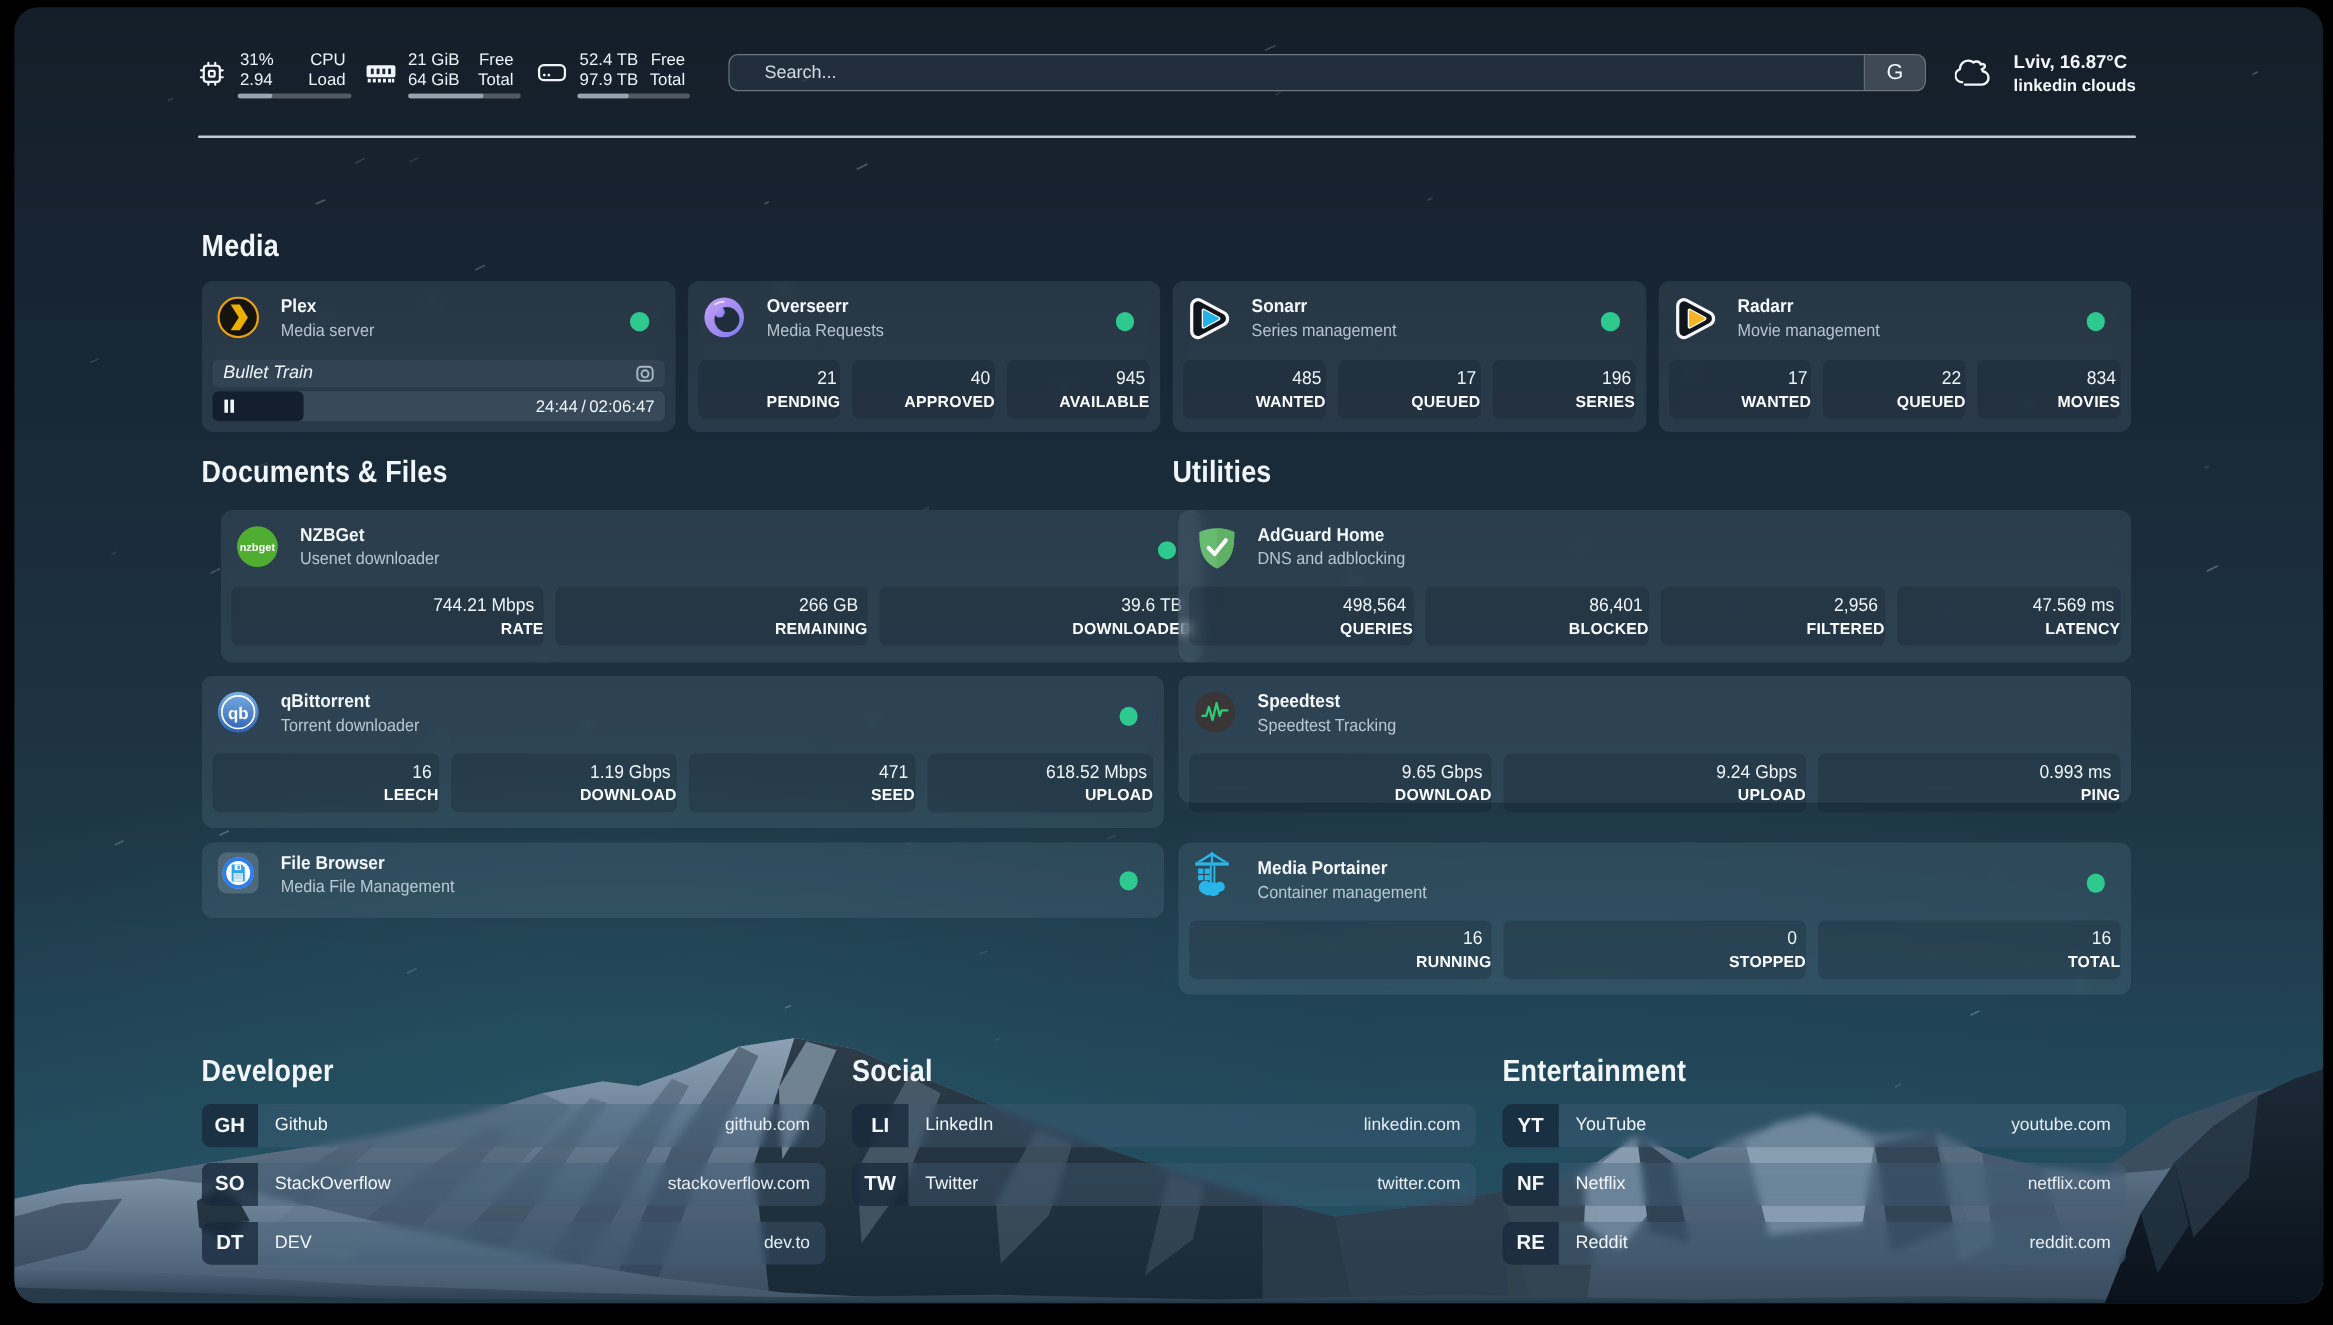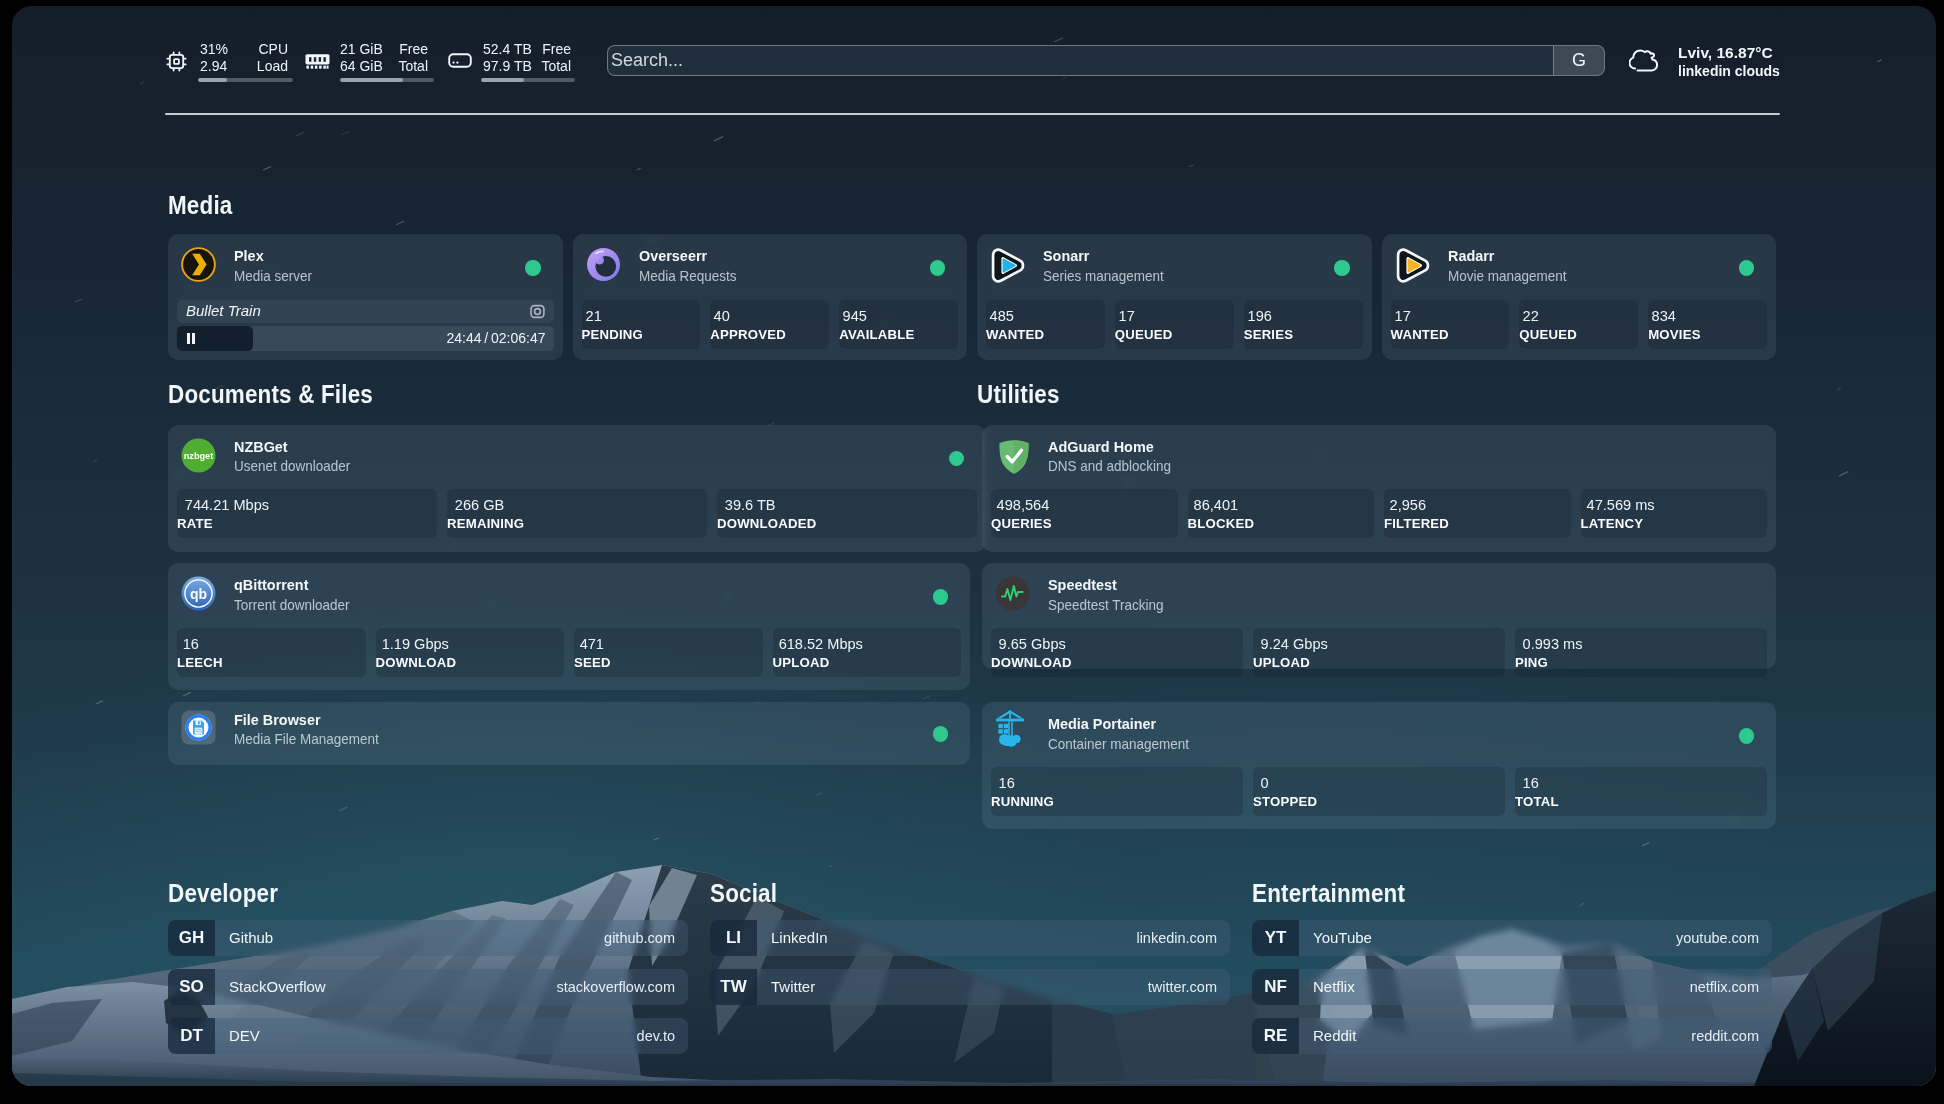--- a/index.html
+++ b/index.html
@@ -13,38 +13,38 @@
 .stars { position:absolute; left:0; top:0; }
 .mts { position:absolute; left:0; bottom:0; }
 
 .topline { position:absolute; left:153px; top:107px; width:1615px; height:2px; background:rgba(240,246,250,0.8); border-radius:1px; }
 .hstat { position:absolute; font-size:14px; line-height:16.5px; color:#eef3f8; font-weight:500; }
 .hrow { display:flex; justify-content:space-between; }
 .hbar { position:absolute; height:4.5px; border-radius:2.5px; background:rgba(255,255,255,0.26); overflow:hidden; }
 .hbar > div { height:100%; background:#97a4af; border-radius:2.5px; }
 .search { position:absolute; left:595px; top:39px; width:998px; height:31px; border-radius:8px;
   border:1px solid rgba(255,255,255,0.35); background:rgba(150,180,205,0.10); }
-.ph { position:absolute; left:3px; top:0; line-height:29px; font-size:18px; color:rgba(240,246,251,0.85); }
+.ph { position:absolute; left:29px; top:0; line-height:29px; font-size:15px; color:rgba(240,246,251,0.85); }
 .gbtn { position:absolute; right:0; top:0; width:51px; height:29px; border-left:1px solid rgba(255,255,255,0.3);
   background:rgba(255,255,255,0.13); border-radius:0 7px 7px 0; text-align:center; line-height:29px;
   font-size:18px; font-weight:500; color:#f2f6fa; }
 .weather { position:absolute; left:1666px; top:37px; color:#f2f6fa;font-weight:bold; }
 .w1 { font-size:15.5px; line-height:19px; }
 .w2 { font-size:14px; line-height:18px; }
 
 .sech { position:absolute; font-size:25.5px; font-weight:bold; color:#f1f6fa; letter-spacing:0.2px; transform:scaleX(0.88); transform-origin:left top; }
 
 .card { position:absolute; border-radius:10px; background:rgba(185,220,232,0.10);
   backdrop-filter:blur(5px); }
 .appicon { position:absolute; left:13px; top:13px; width:36px; height:38px; }
 .ctitle { position:absolute; left:66px; top:13px; font-size:15.5px; font-weight:bold; color:#f3f7fa; transform:scaleX(0.93); transform-origin:left top; }
 .csub { position:absolute; left:66px; top:33.5px; font-size:14.5px; color:rgba(228,238,246,0.76); transform:scaleX(0.93); transform-origin:left top; }
 .dot { position:absolute; right:22px; top:26px; width:15.5px; height:15.5px; border-radius:50%; background:#2ec98f; }
 .statrow { position:absolute; left:9px; right:9px; height:49px; display:grid; gap:10px; }
-.stat { background:rgba(8,22,32,0.20); border-radius:6px; text-align:left; padding-top:6px; }
+.stat { background:rgba(8,22,32,0.20); border-radius:6px; text-align:right; padding-top:6px; }
 .sv { font-size:15.5px; line-height:20px; color:#eef4f8; transform:scaleX(0.94); }
 .sl { font-size:13.2px; line-height:17px; font-weight:bold; color:#fafcfe; letter-spacing:0.2px; }
 
 .pxrow1 { position:absolute; left:9px; right:9px; top:66px; height:22.5px; border-radius:5px;
   background:rgba(190,215,235,0.07);font-style:italic; }
 .pxrow1 > span:first-child { position:absolute; left:9px; line-height:22.5px; font-size:15px; color:#f0f5f9; }
 .pxgear { position:absolute; right:7px; top:3px; }
 .pxrow2 { position:absolute; left:9px; right:9px; top:91.5px; height:25px; border-radius:5px;
   background:rgba(190,215,235,0.10); }
 .pxpill { position:absolute; left:0; top:0; width:76px; height:25px; border-radius:5px; background:#141f2d; }
@@ -369,21 +369,21 @@
           <div class="sv">22</div>
           <div class="sl">QUEUED</div>
         </div>
     <div class="stat">
           <div class="sv">834</div>
           <div class="sl">MOVIES</div>
         </div>
   </div>
 </div>
 
-<div class="card" style="left:156px;top:418.5px;width:818px;height:127px">
+<div class="card" style="left:172px;top:418.5px;width:818px;height:127px">
   <div class="appicon" style="top:13px"><svg width="35" height="35" viewBox="0 0 35 35">
           <circle cx="17.5" cy="17.5" r="17" fill="#4fae31"></circle>
           <text x="17.5" y="21.2" font-family="Liberation Sans, sans-serif" font-size="9.2" font-weight="bold" fill="#fff" text-anchor="middle">nzbget</text>
         </svg></div>
   <div class="ctitle">NZBGet</div>
   <div class="csub">Usenet downloader</div>
   <div class="dot"></div>
   <div class="statrow" style="top:64.5px;grid-template-columns:repeat(3,1fr)">
     <div class="stat">
           <div class="sv">744.21 Mbps</div>

